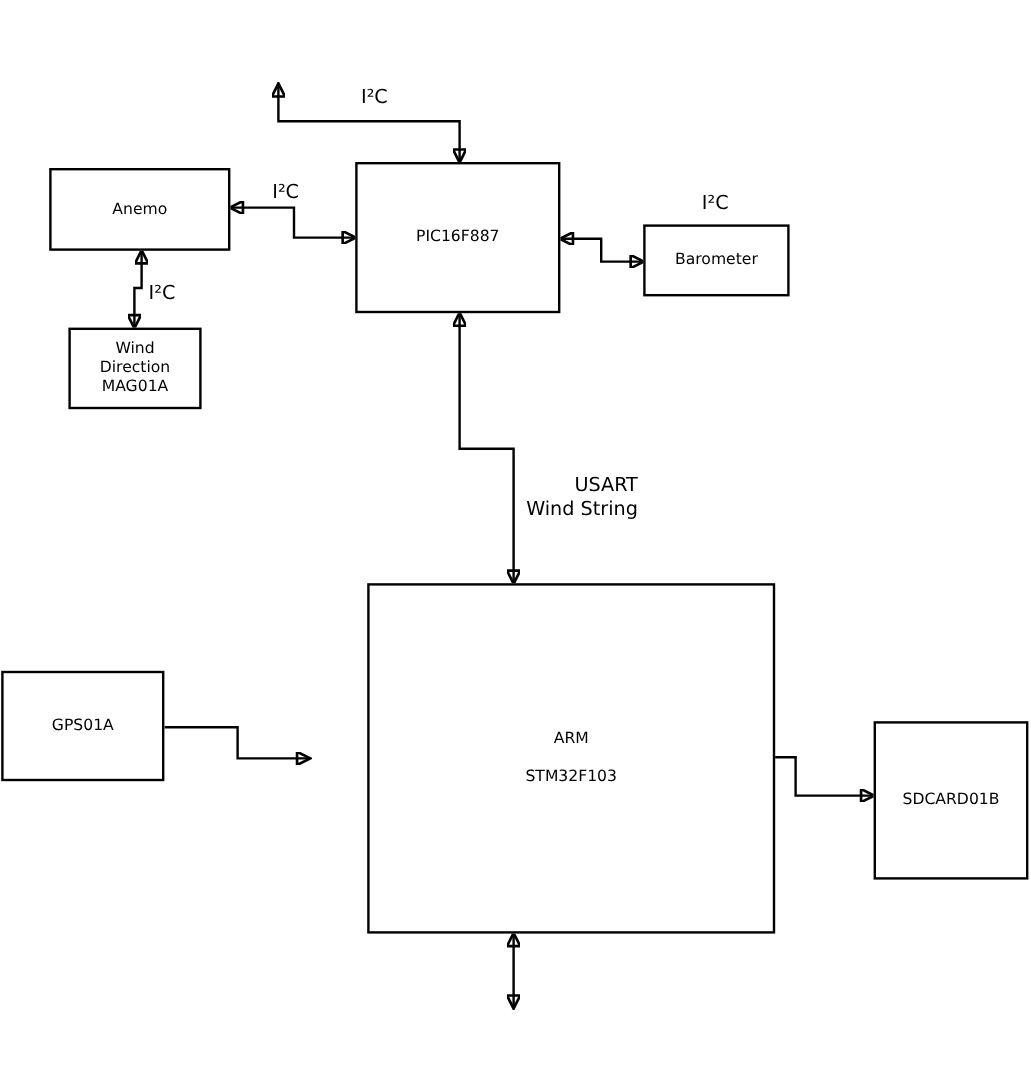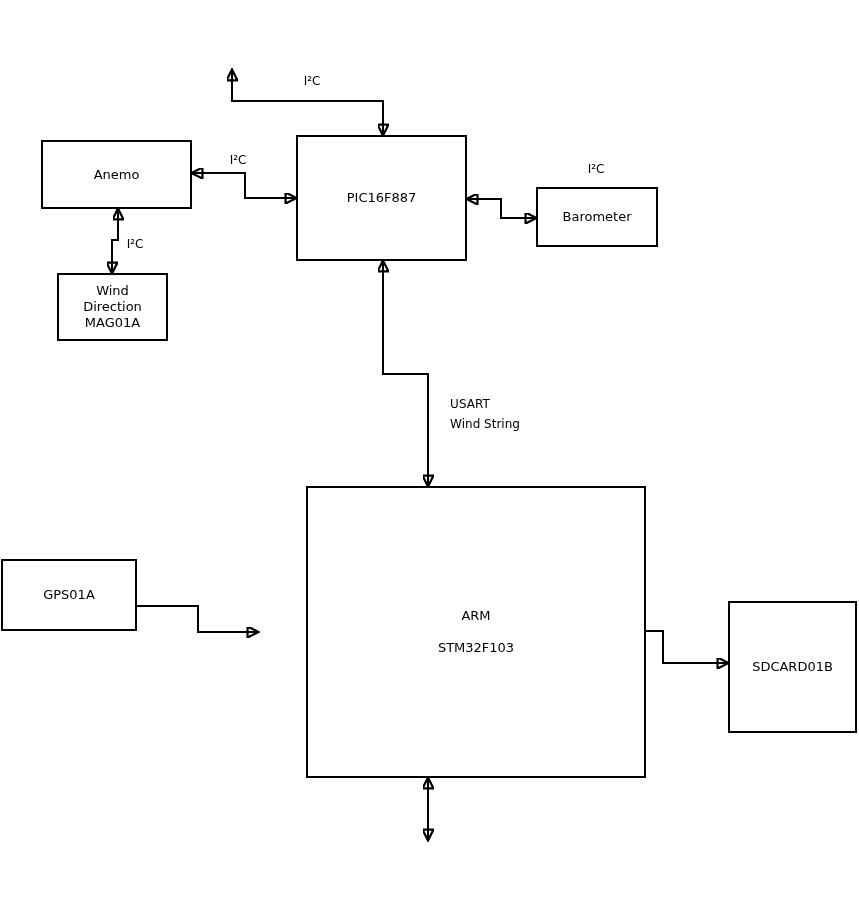--- a/index.html
+++ b/index.html
@@ -41,24 +41,24 @@
     line-height: 16px;
     white-space: pre-line;
   }
   .node.arm-node {
     line-height: 16px;
     margin-left: 48px;
   }
   .elabel {
     position: absolute;
     transform: translate(-50%, -50%);
-    font-size: 12px;
+    font-size: 16px;
     line-height: 20px;
     white-space: pre-line;
-    text-align: left;
+    text-align: right;
     background: transparent;
   }
 </style>
 </head>
 <body>
 
 <div class="canvas">
 
   <svg class="wires" viewBox="0 0 859 898" xmlns="http://www.w3.org/2000/svg">
     <defs>
@@ -92,21 +92,21 @@
   <div class="node" style="left:536px; top:187px; width:122px; height:60px;">Barometer</div>
 
   <div class="node" style="left:57px; top:273px; width:111px; height:68px;">Wind
 Direction
 MAG01A</div>
 
   <div class="node arm-node" style="left:258px; top:486px; width:340px; height:292px;">ARM
 
 STM32F103</div>
 
-  <div class="node" style="left:1px; top:559px; width:136px; height:72px;">GPS01A</div>
+  <div class="node" style="left:1px; top:559px; width:136px; height:92px;">GPS01A</div>
 
   <div class="node" style="left:728px; top:601px; width:129px; height:132px;">SDCARD01B</div>
 
 
   <div class="elabel" style="left:312px; top:81px;">I²C</div>
 
   <div class="elabel" style="left:238px; top:160px;">I²C</div>
 
   <div class="elabel" style="left:135px; top:244px;">I²C</div>
 

